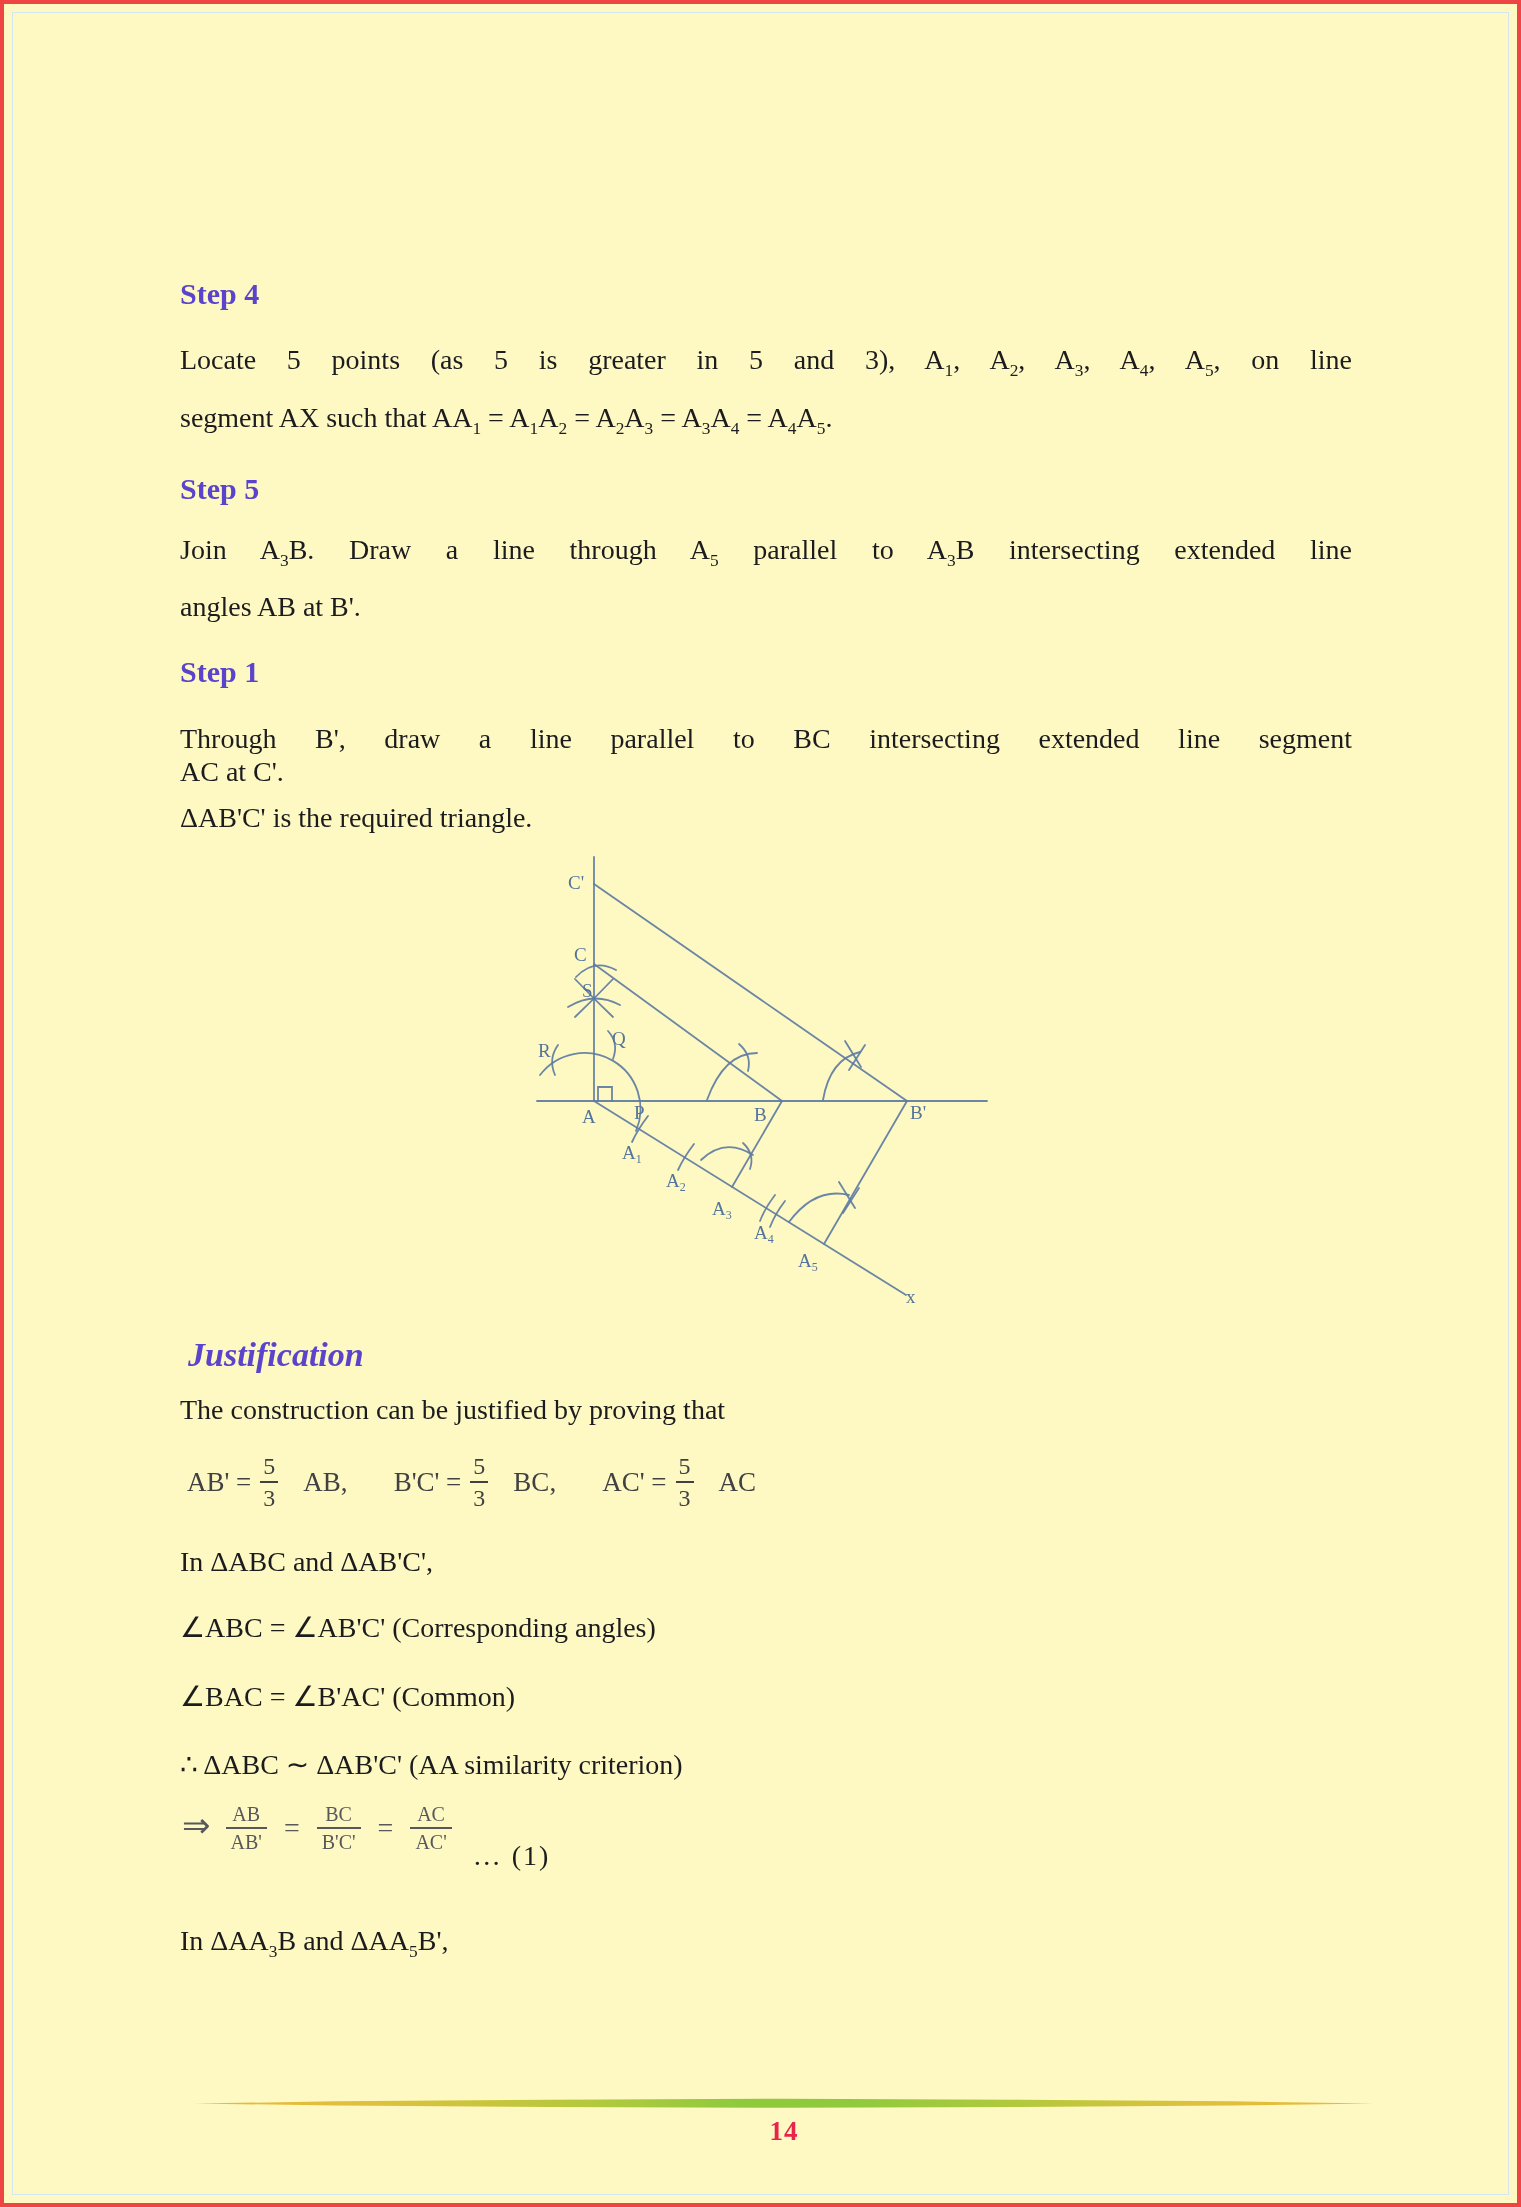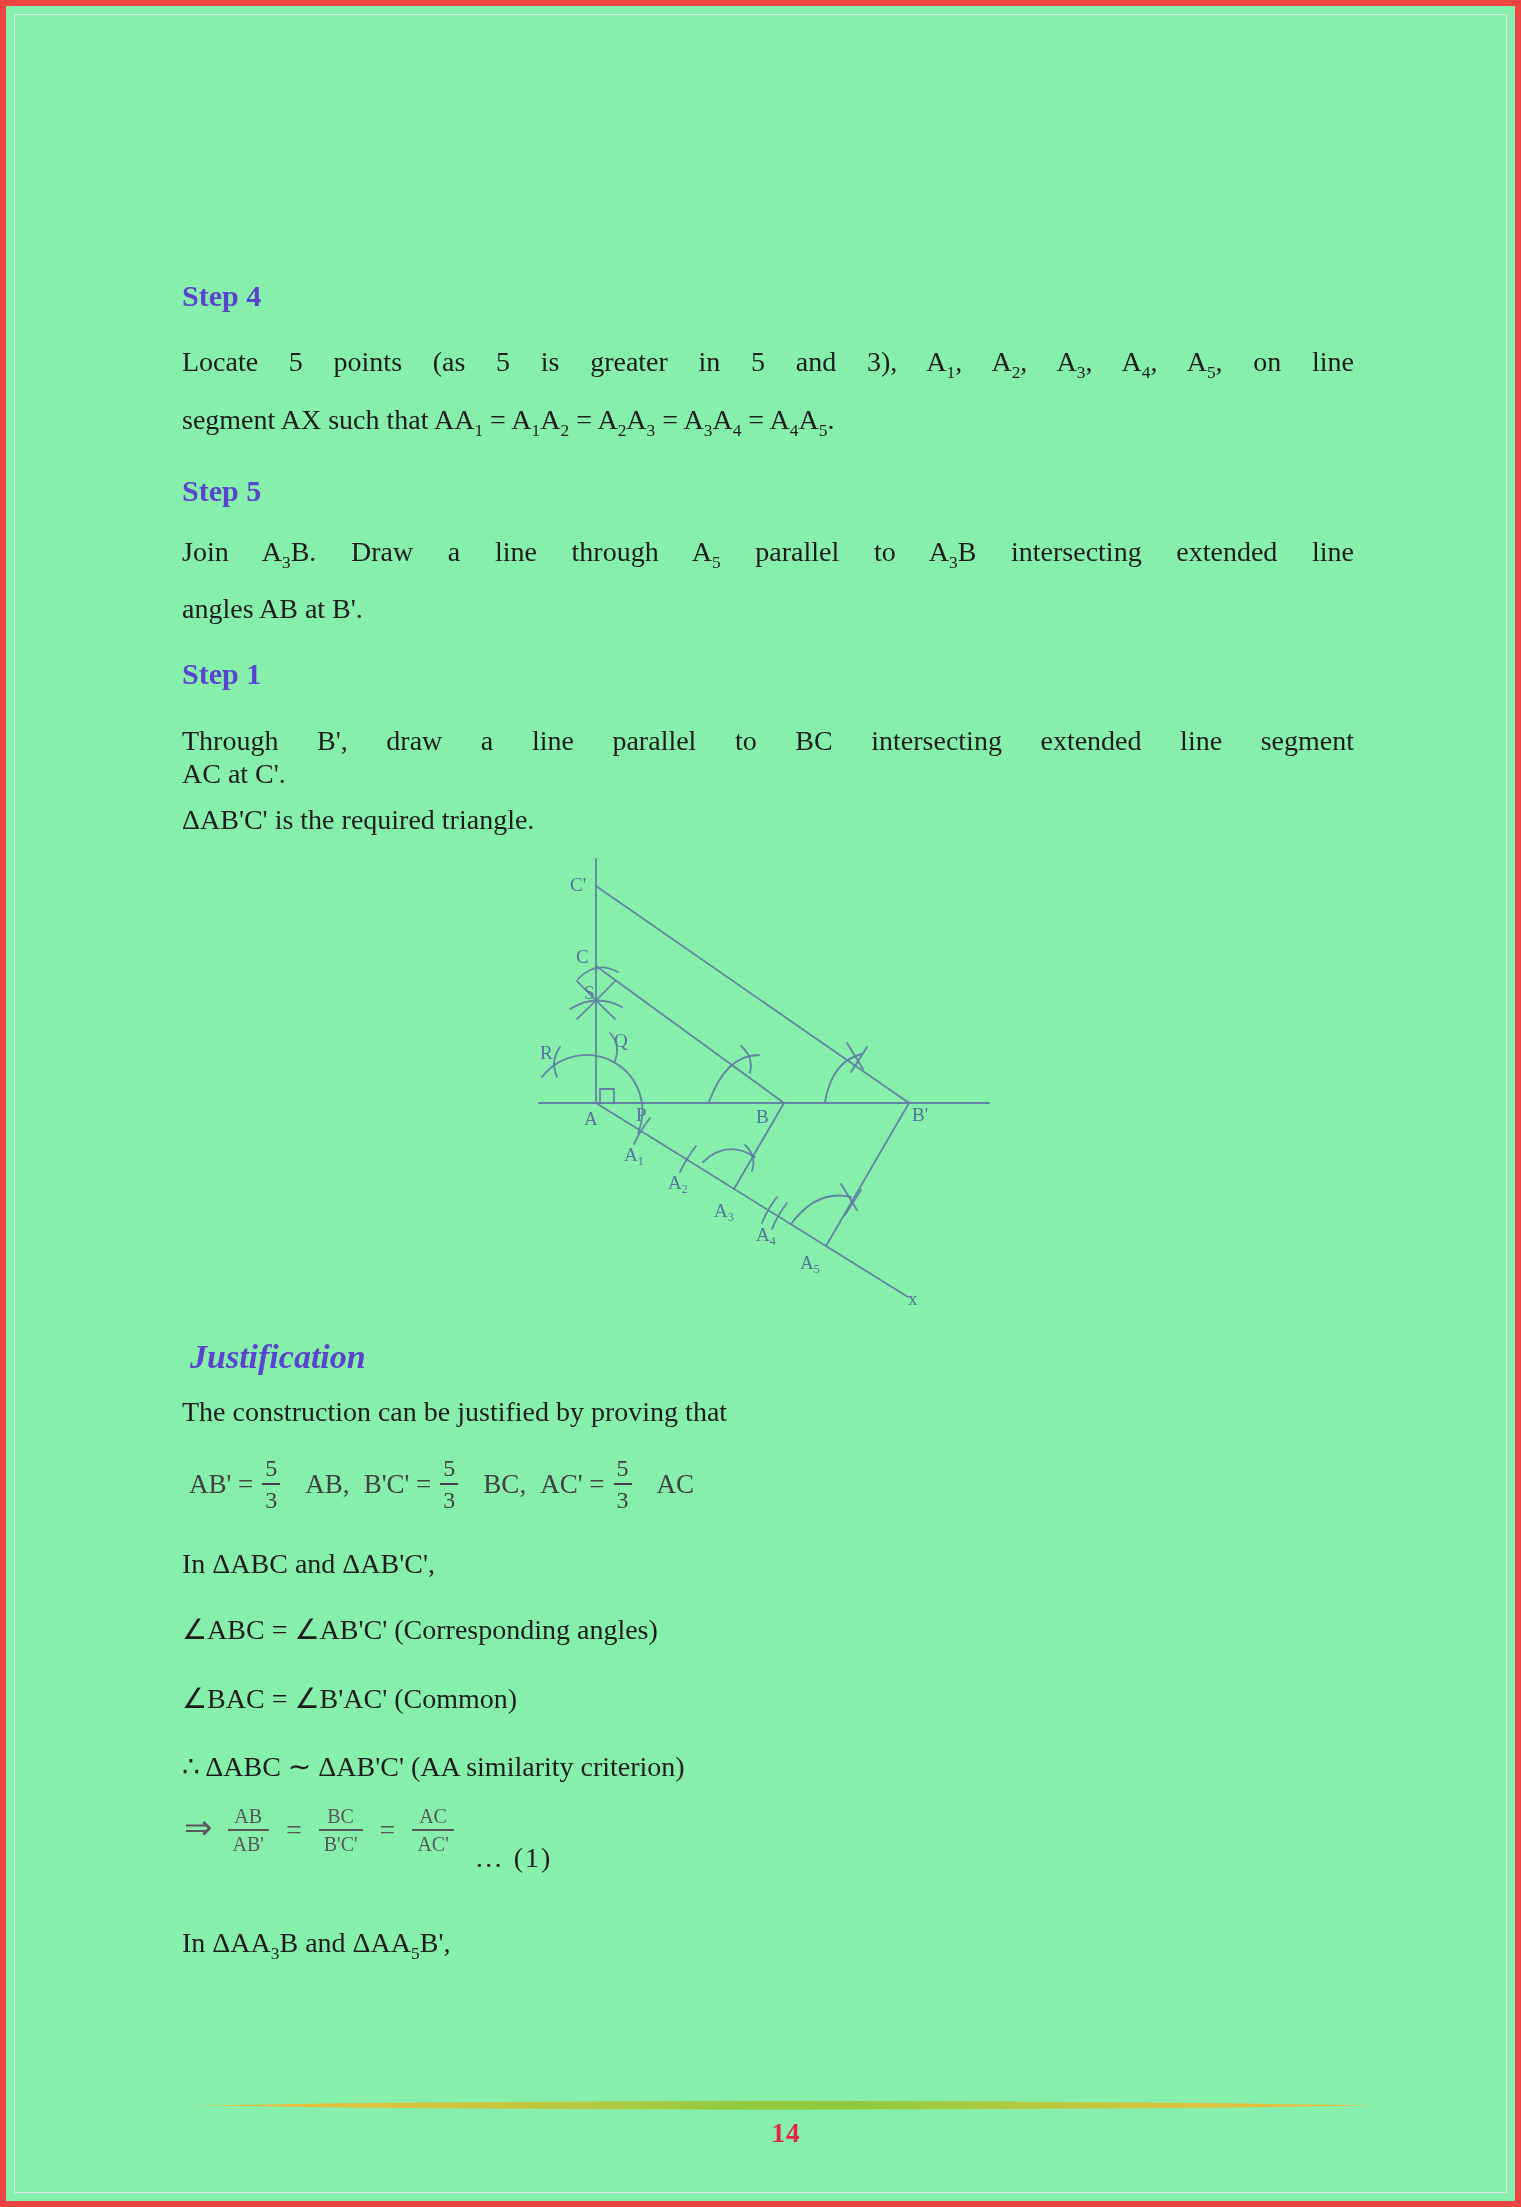--- a/index.html
+++ b/index.html
@@ -1,18 +1,18 @@
 <!DOCTYPE html>
 <html><head>
 <meta charset="utf-8">
 <style>
   html,body{margin:0;padding:0;background:#e9e9e9;}
   .page{
     position:relative; width:1521px; height:2207px; box-sizing:border-box;
-    background:#86efac; border:6px solid #ef4444; overflow:hidden;
+    background:#fef9c3; border:4px solid #ef4444; overflow:hidden;
     font-family:"Liberation Serif", serif; color:#1c1c1e;
   }
   .page::after{
     content:""; position:absolute; inset:8px; border:1px solid #d7e6ee; pointer-events:none;
   }
   .abs{position:absolute; left:176px; width:1172px;}
   .step-h{
     font-size:30px; font-weight:bold; color:#5b44cc; margin:0; line-height:1.15;
   }
   .justif-h{
@@ -117,21 +117,21 @@
         <text x="188" y="366">A<tspan dy="4" font-size="12">3</tspan></text>
         <text x="230" y="390">A<tspan dy="4" font-size="12">4</tspan></text>
         <text x="274" y="418">A<tspan dy="4" font-size="12">5</tspan></text>
         <text x="382" y="454">x</text>
       </g>
   </svg>
 
   <h2 class="abs justif-h" style="top:1324px">Justification</h2>
   <div class="abs bodyline" style="top:1387px">The construction can be justified by proving that</div>
 
-  <div class="formula formula1" style="left:183px; top:1450px;">
+  <div class="formula formula1" style="left:183px; top:1450px;gap:32px;">
     <span class="fg">
       <span class="flhs">AB' =</span>
       <span class="frac">
           <span class="fnum">5</span>
           <span class="fbar"></span>
           <span class="fden">3</span>
         </span>
       <span class="frhs">AB,</span>
     </span>
     <span class="fg">

